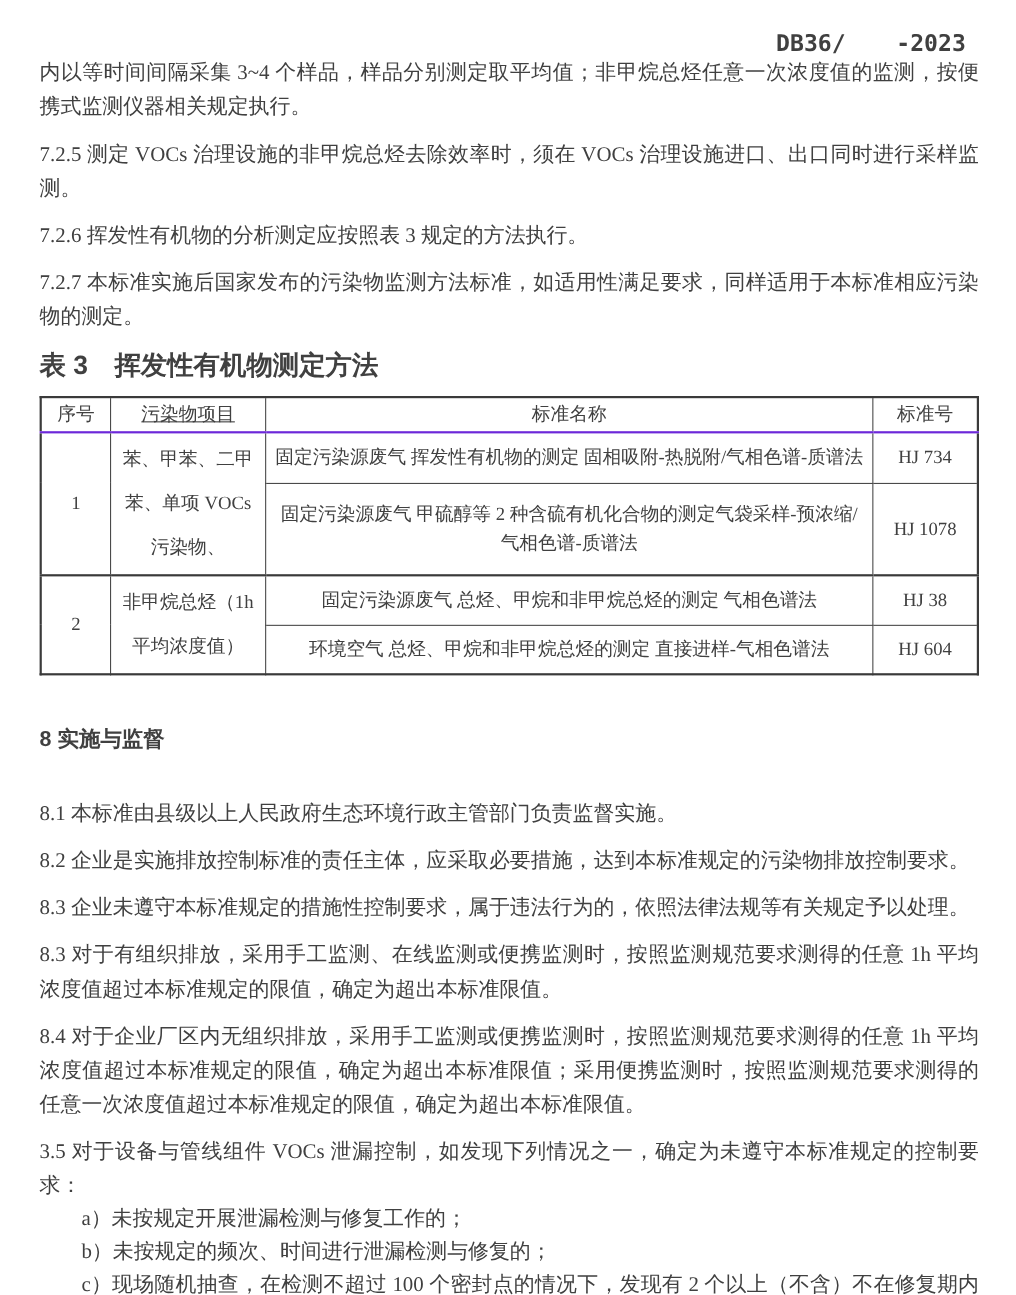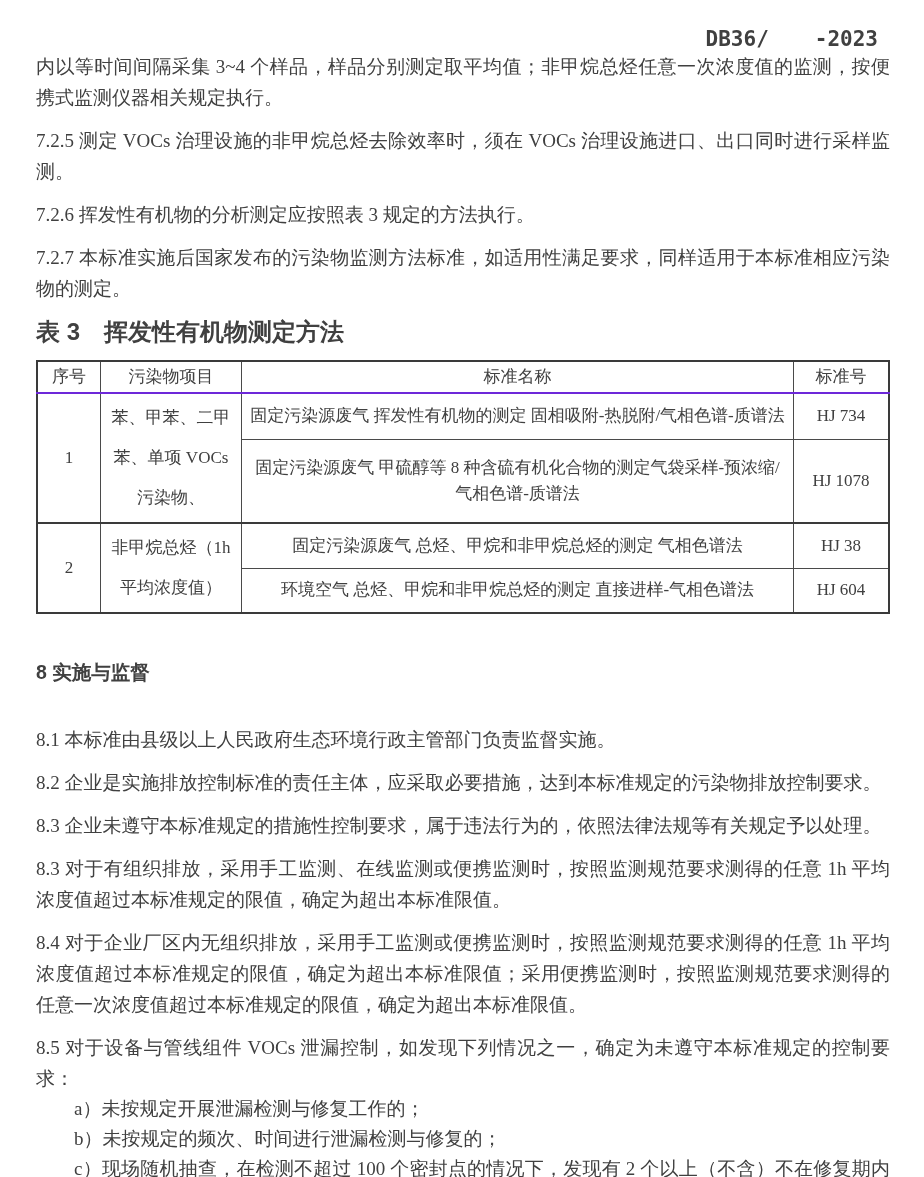--- a/index.html
+++ b/index.html
@@ -63,21 +63,21 @@
     vertical-align: middle;
     font-weight: normal;
     padding: 2px 6px;
     line-height: 26px;
   }
   .std-table thead th {
     border-bottom: 2px solid #6d28d9;
     padding: 2px 6px;
   }
   .std-table .col-no { width: 50px; }
-  .std-table .col-pollutant { width: 128px; }
+  .std-table .col-pollutant { width: 128px; text-decoration: underline; }
   .std-table .col-code { width: 82px; }
   .std-table td.pollutant-cell { line-height: 40px; padding: 4px 8px; }
   .std-table tr.group-start td { border-top: 2px solid #3a3a3a; }
 
   .section-heading {
     font-family: "Liberation Sans", "DejaVu Sans", sans-serif;
     font-weight: bold;
     font-size: 19.5px;
     line-height: 24px;
     margin: 46px 0 40px 0;
@@ -109,21 +109,21 @@
       </tr>
     </thead>
     <tbody>
       <tr>
         <td rowspan="2">1</td>
         <td rowspan="2" class="pollutant-cell">苯、甲苯、二甲苯、单项 VOCs 污染物、</td>
         <td>固定污染源废气 挥发性有机物的测定 固相吸附-热脱附/气相色谱-质谱法</td>
         <td>HJ 734</td>
       </tr>
       <tr>
-        <td>固定污染源废气 甲硫醇等 8 种含硫有机化合物的测定气袋采样-预浓缩/气相色谱-质谱法</td>
+        <td>固定污染源废气 甲硫醇等 2 种含硫有机化合物的测定气袋采样-预浓缩/气相色谱-质谱法</td>
         <td>HJ 1078</td>
       </tr>
       <tr class="group-start">
         <td rowspan="2">2</td>
         <td rowspan="2" class="pollutant-cell">非甲烷总烃（1h 平均浓度值）</td>
         <td>固定污染源废气 总烃、甲烷和非甲烷总烃的测定 气相色谱法</td>
         <td>HJ 38</td>
       </tr>
       <tr>
         <td>环境空气 总烃、甲烷和非甲烷总烃的测定 直接进样-气相色谱法</td>
@@ -132,19 +132,19 @@
     </tbody>
   </table>
 
   <h2 class="section-heading">8 实施与监督</h2>
 
   <p class="body-p">8.1 本标准由县级以上人民政府生态环境行政主管部门负责监督实施。</p>
   <p class="body-p">8.2 企业是实施排放控制标准的责任主体，应采取必要措施，达到本标准规定的污染物排放控制要求。</p>
   <p class="body-p">8.3 企业未遵守本标准规定的措施性控制要求，属于违法行为的，依照法律法规等有关规定予以处理。</p>
   <p class="body-p">8.3 对于有组织排放，采用手工监测、在线监测或便携监测时，按照监测规范要求测得的任意 1h 平均浓度值超过本标准规定的限值，确定为超出本标准限值。</p>
   <p class="body-p">8.4 对于企业厂区内无组织排放，采用手工监测或便携监测时，按照监测规范要求测得的任意 1h 平均浓度值超过本标准规定的限值，确定为超出本标准限值；采用便携监测时，按照监测规范要求测得的任意一次浓度值超过本标准规定的限值，确定为超出本标准限值。</p>
-  <p class="body-p no-bottom-margin">8.5 对于设备与管线组件 VOCs 泄漏控制，如发现下列情况之一，确定为未遵守本标准规定的控制要求：</p>
+  <p class="body-p no-bottom-margin">3.5 对于设备与管线组件 VOCs 泄漏控制，如发现下列情况之一，确定为未遵守本标准规定的控制要求：</p>
   <p class="list-item">a）未按规定开展泄漏检测与修复工作的；</p>
   <p class="list-item">b）未按规定的频次、时间进行泄漏检测与修复的；</p>
   <p class="list-item">c）现场随机抽查，在检测不超过 100 个密封点的情况下，发现有 2 个以上（不含）不在修复期内的密封点出现可见泄漏现象或超过泄漏认定浓度的。</p>
   <p class="body-p" style="margin-top:12px">8.6 各级生态环境部门在对工业企业进行监督性检查时，可以现场即时采样，监测结果可以作为判定排污行为是否符合排放标准及实施相关环境保护管理措施的依据。</p>
 
 </div>
 
 </body></html>

